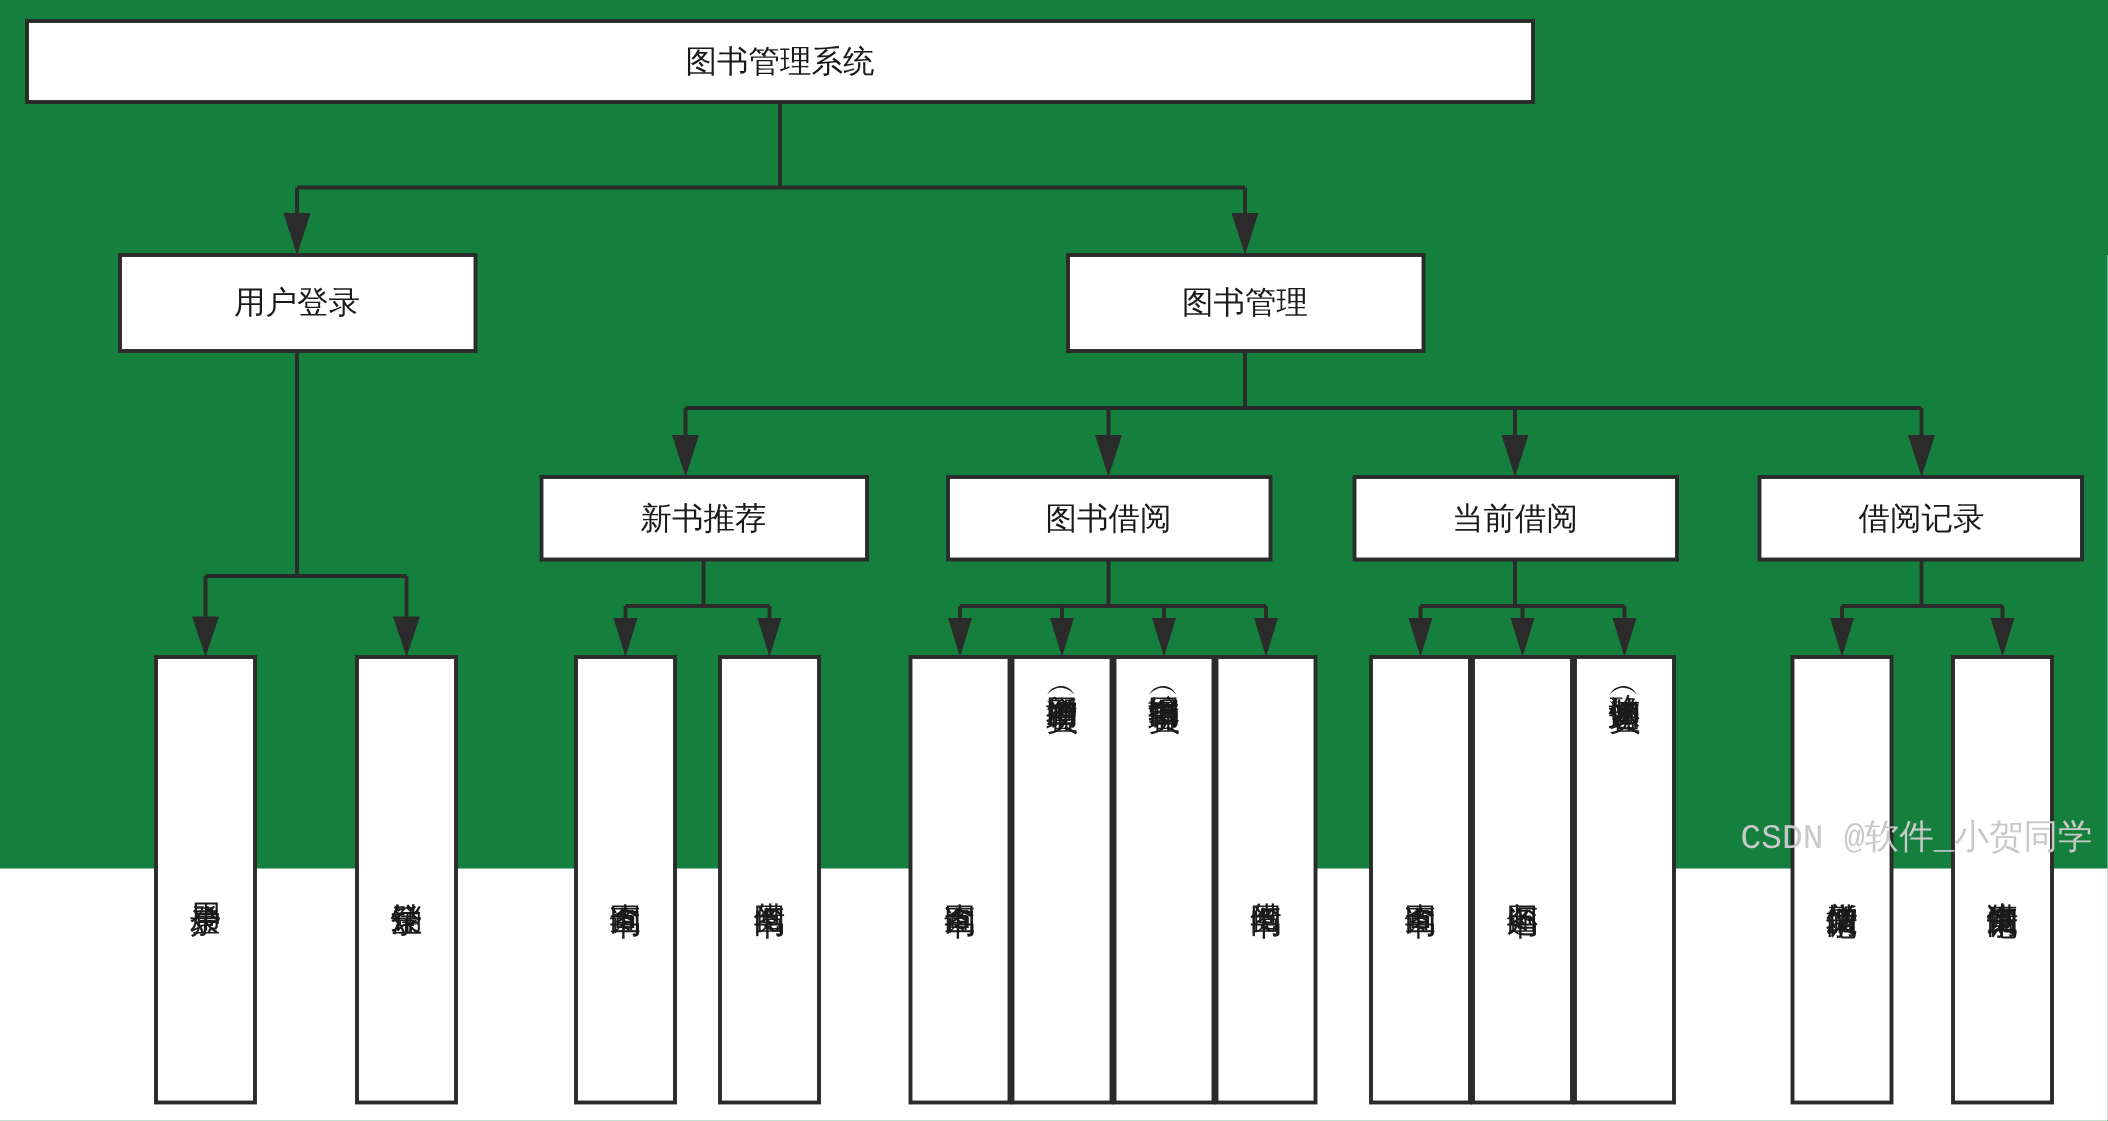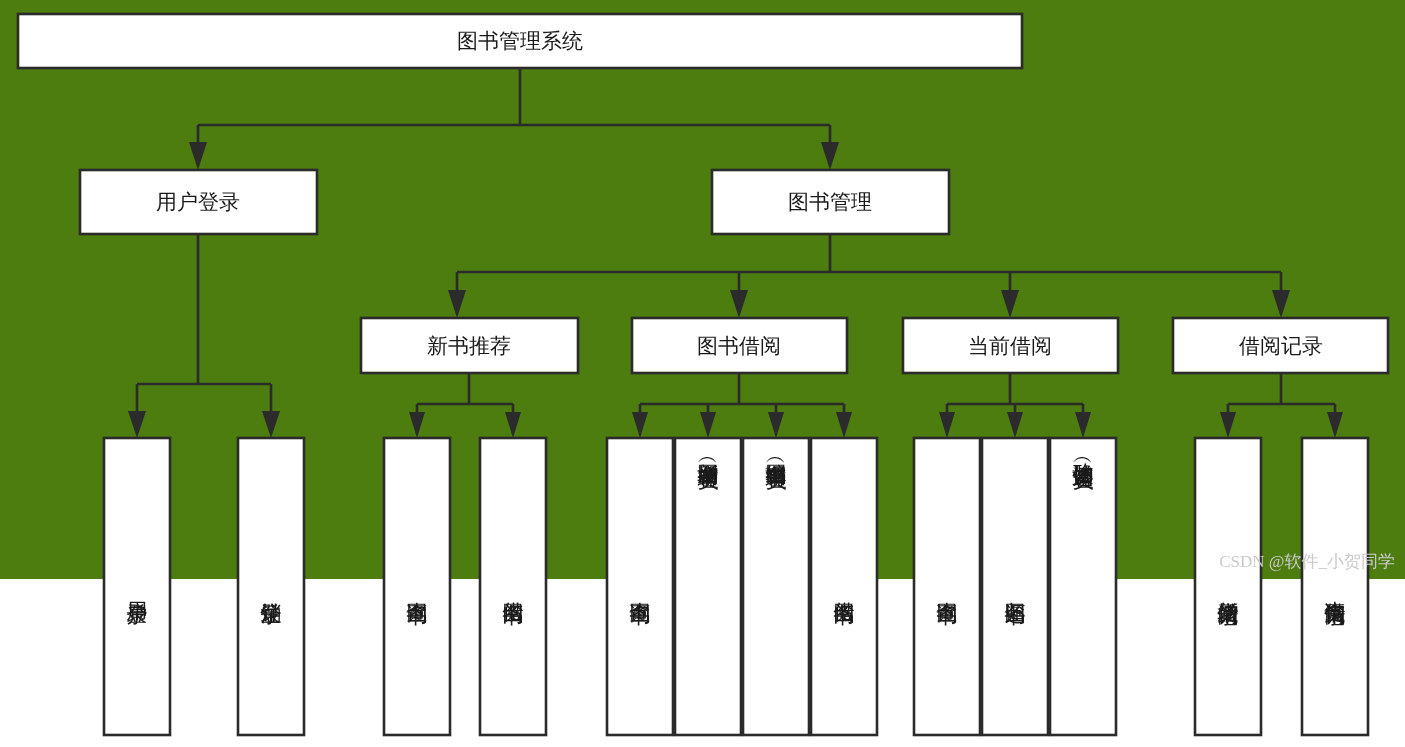--- a/index.html
+++ b/index.html
@@ -10,21 +10,21 @@
   body {
     width: 1405px;
     height: 747px;
     overflow: hidden;
     font-family: "DejaVu Sans", "Liberation Sans", sans-serif;
   }
   #diagram-root {
     position: relative;
     width: 1405px;
     height: 579px;
-    background: #4d7c0f;
+    background: #15803d;
   }
   svg#tree-svg {
     position: absolute;
     top: 0;
     left: 0;
     width: 1405px;
     height: 747px;
     display: block;
   }
   .node-box {
@@ -63,22 +63,22 @@
     font-family: "DejaVu Sans", "Liberation Sans", sans-serif;
     font-size: 21px;
     color: #1a1a1a;
     letter-spacing: 1.0px;
     white-space: nowrap;
   }
   #watermark {
     position: absolute;
     right: 10px;
     bottom: 6px;
-    font-family: Liberation Serif, serif;
-    font-size: 17px;
+    font-family: Liberation Mono, monospace;
+    font-size: 23px;
     color: #c9c9c9;
     white-space: nowrap;
     user-select: none;
   }
 </style>
 </head>
 <body>
 
 <div id="diagram-root">
 

